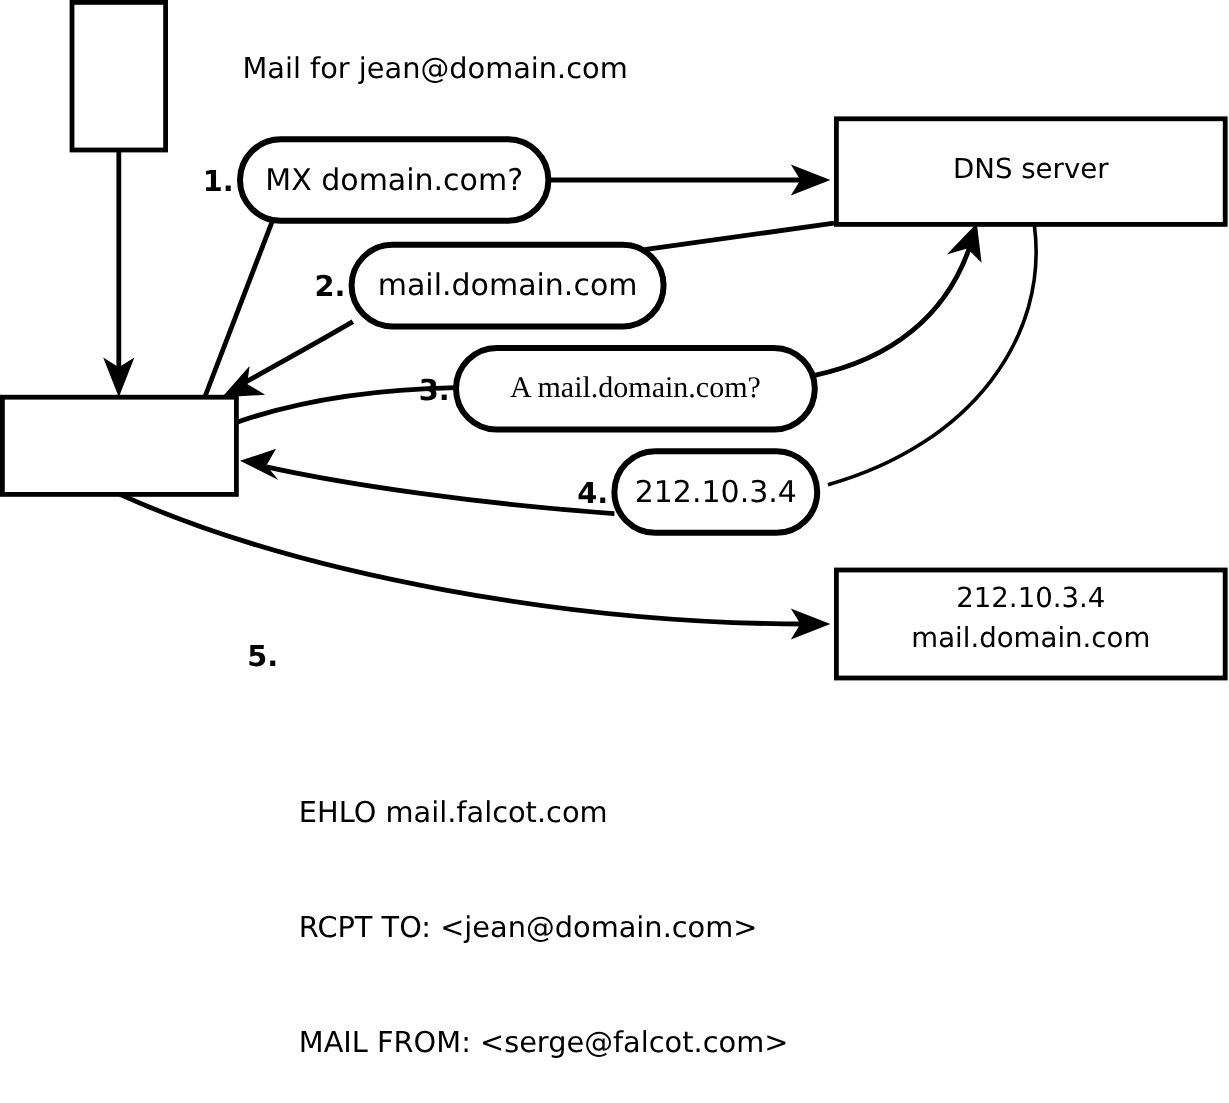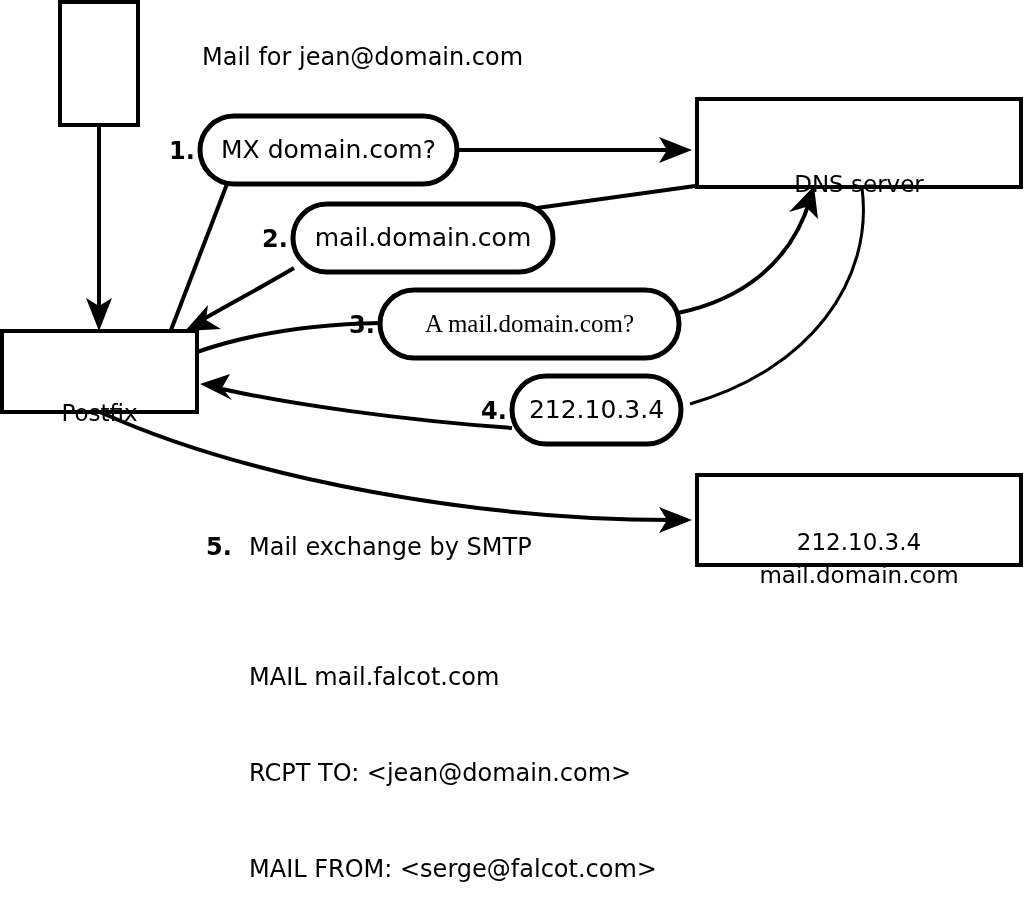--- a/index.html
+++ b/index.html
@@ -53,21 +53,20 @@
     position: absolute;
     white-space: pre;
     font-family: "DejaVu Sans", "Liberation Sans", sans-serif;
     color: #000000;
     line-height: 1.0;
   }
   .node-label {
     font-size: 23px;
     text-align: center;
     width: 100%;
-    margin-top: 43px;
   }
   .bubble-label {
     font-size: 25px;
     text-align: center;
     width: 100%;
   }
   .step-num {
     font-size: 24px;
     font-weight: bold;
   }
@@ -153,42 +152,40 @@
     <rect class="round-node" x="200" y="116" width="257" height="68" rx="34" ry="34"></rect>
     <rect class="round-node" x="293" y="204" width="260" height="68" rx="34" ry="34"></rect>
     <rect class="round-node" x="380" y="290" width="299" height="68" rx="34" ry="34"></rect>
     <rect class="round-node" x="512" y="376" width="169" height="68" rx="34" ry="34"></rect>
   </svg>
 
   <div class="txt title-text" style="left:168px; top:45px;margin-left:34px;">Mail for jean@domain.com</div>
 
   <div class="txt" style="left:60px; top:55px; width:78px; text-align:center; font-size:23px;"></div>
 
-  <div class="txt node-label" style="left:2px; top:359px; width:195px;">Postfix</div>
 
   <div class="txt node-label" style="left:697px; top:130px; width:324px;">DNS server</div>
 
   <div class="txt node-label" style="left:697px; top:488px; width:324px;">212.10.3.4</div>
   <div class="txt node-label" style="left:697px; top:521px; width:324px;">mail.domain.com</div>
 
   <div class="txt step-num" style="left:169px; top:139px;">1.</div>
   <div class="txt step-num" style="left:262px; top:227px;">2.</div>
   <div class="txt step-num" style="left:349px; top:313px;">3.</div>
   <div class="txt step-num" style="left:481px; top:399px;">4.</div>
 
   <div class="txt bubble-label" style="left:200px; top:137px; width:257px;">MX domain.com?</div>
   <div class="txt bubble-label" style="left:293px; top:225px; width:260px;">mail.domain.com</div>
   <div class="txt bubble-label" style="left:380px; top:311px; width:299px;font-family:Liberation Serif, serif;">A mail.domain.com?</div>
   <div class="txt bubble-label" style="left:512px; top:397px; width:169px;">212.10.3.4</div>
 
   <div class="txt step5-num" style="left:206px; top:535px;">5.</div>
-  <div class="txt step5-label" style="left:249px; top:535px;">Mail exchange by SMTP</div>
 
   <div class="txt transcript" style="left:249px; top:597px;">
-    <div>MAIL mail.falcot.com</div>
+    <div>EHLO mail.falcot.com</div>
     <div>RCPT TO: &lt;jean@domain.com&gt;</div>
     <div>MAIL FROM: &lt;serge@falcot.com&gt;</div>
     
     
     
     
     
     
     
     

